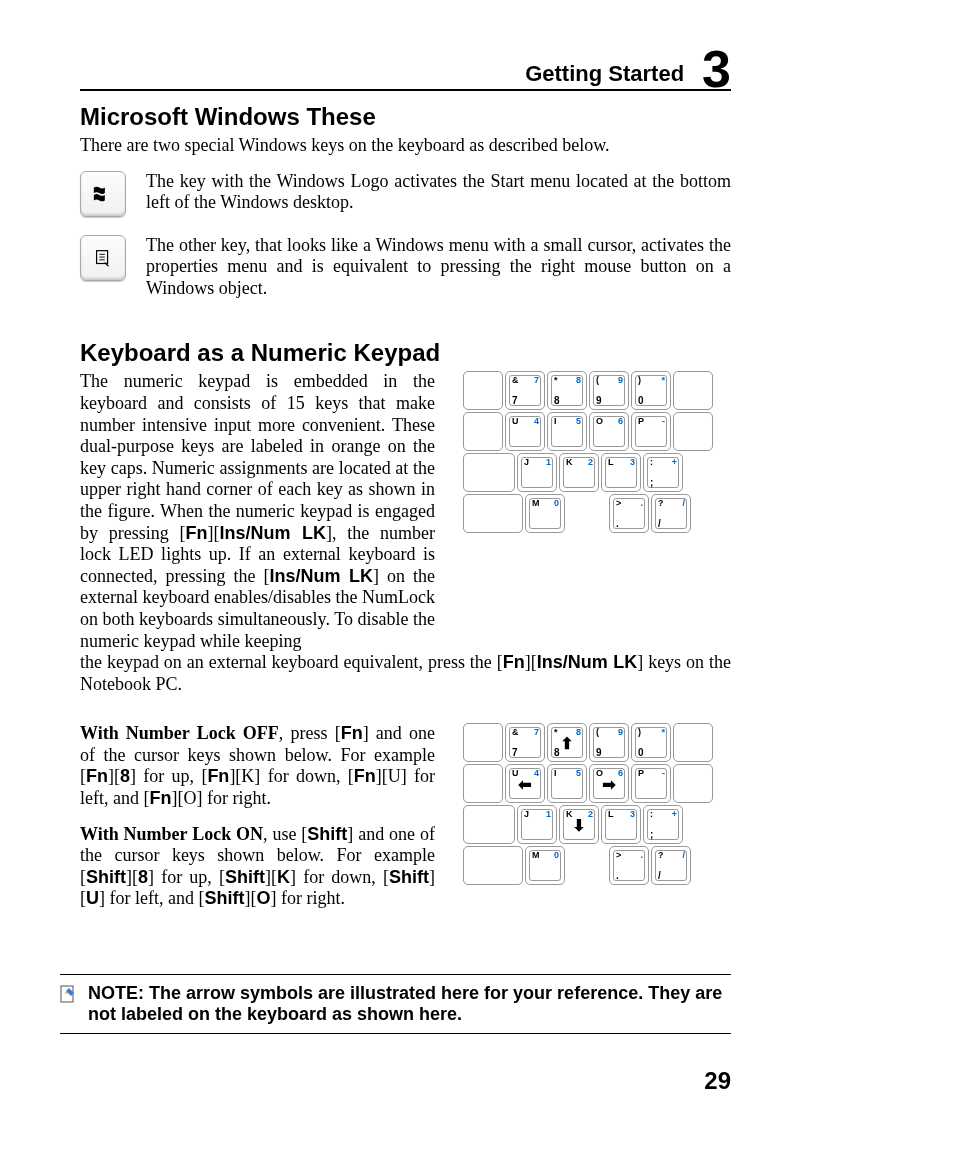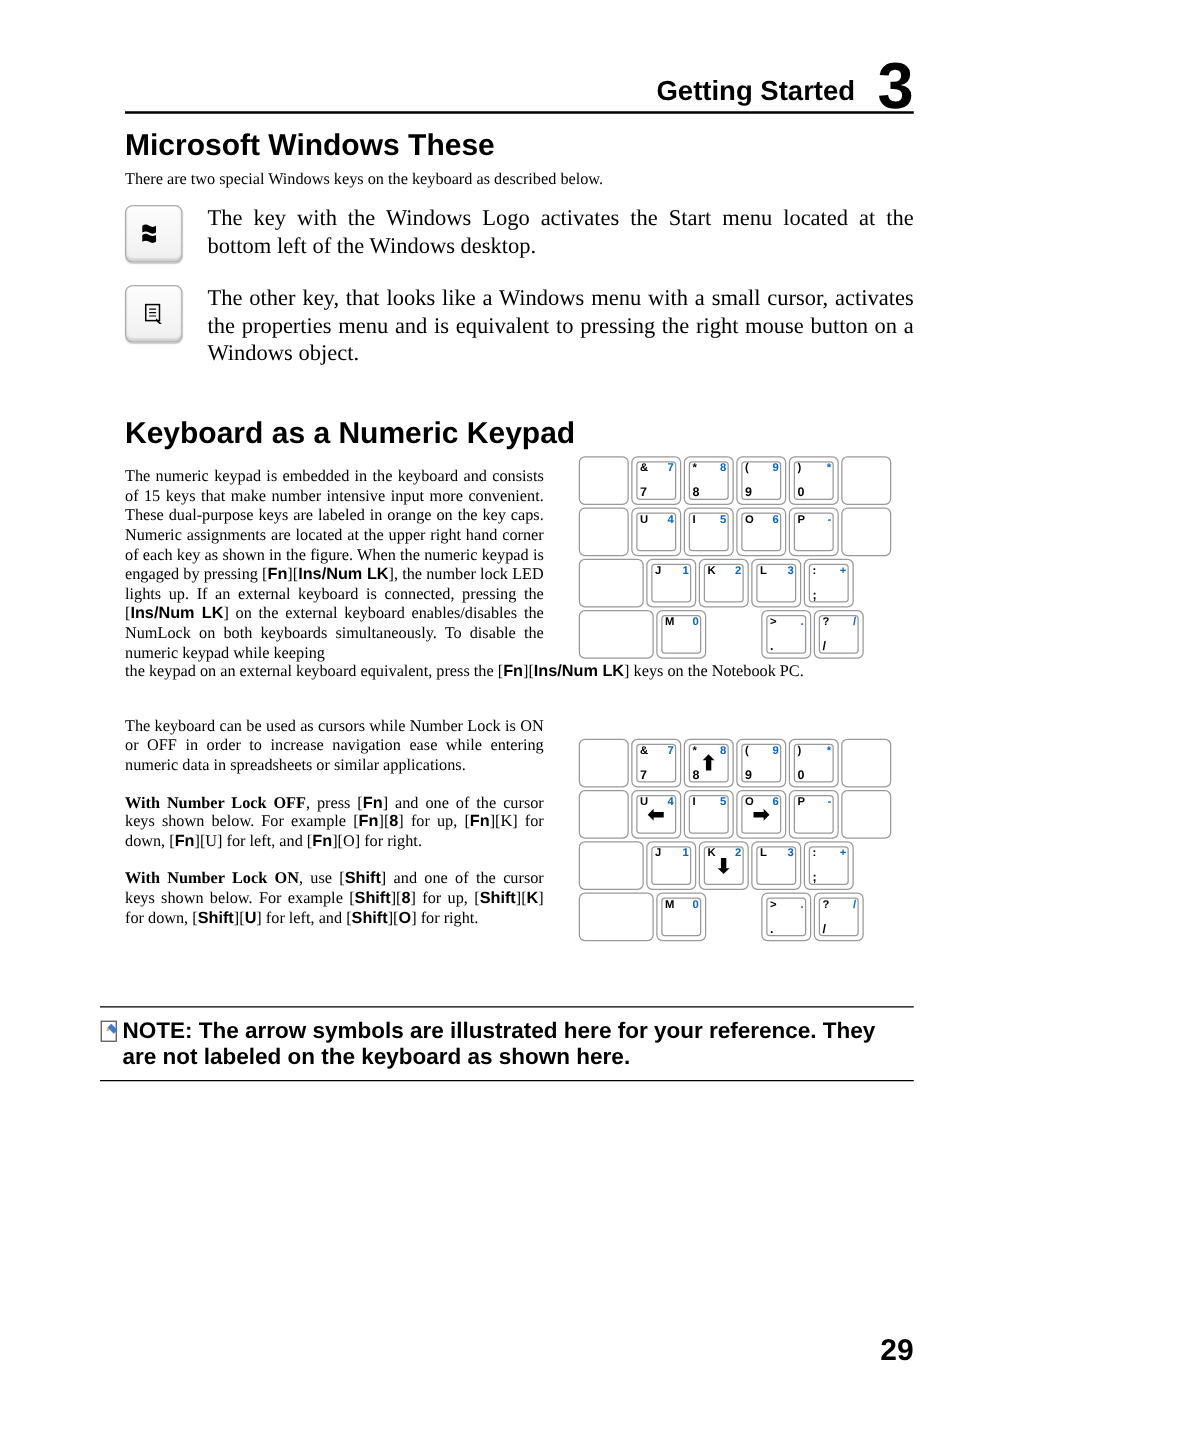--- a/index.html
+++ b/index.html
@@ -7,21 +7,21 @@
     padding: 0;
     background: #fff;
     font-family: "Times New Roman", Times, serif;
     color: #000;
   }
   .page {
     width: 836px;
     height: 1155px;
     position: relative;
     box-sizing: border-box;
-    padding: 40px 105px 40px 100px;
+    padding: 40px 105px 40px 80px;
   }
   .header-line {
     border-bottom: 2px solid #000;
     display: flex;
     align-items: baseline;
     justify-content: flex-end;
     gap: 18px;
     padding-bottom: 2px;
     margin-bottom: 12px;
   }
@@ -38,21 +38,21 @@
     position: relative;
     top: 6px;
   }
   h2.sec {
     font-family: Arial, Helvetica, sans-serif;
     font-weight: bold;
     font-size: 24px;
     margin: 0 0 4px 0;
   }
   p.body {
-    font-size: 13px;
+    font-size: 18px;
     line-height: 1.2;
     margin: 0 0 14px 0;
     text-align: justify;
   }
   .key-row {
     display: flex;
     align-items: flex-start;
     gap: 20px;
     margin-bottom: 18px;
   }
@@ -72,21 +72,21 @@
   .keycap svg { width: 22px; height: 22px; }
   .key-row p {
     font-size: 18px;
     line-height: 1.2;
     margin: 0;
     text-align: justify;
   }
   .two-col {
     display: flex;
     gap: 28px;
-    align-items: flex-end;
+    align-items: flex-start;
   }
   .two-col .left { flex: 1; }
   .two-col .right { flex-shrink: 0; width: 268px; }
   .keypad {
     font-family: Arial, Helvetica, sans-serif;
   }
   .kp-row {
     display: flex;
     gap: 2px;
     margin-bottom: 2px;
@@ -114,21 +114,21 @@
   .kp-key .bl { position: absolute; left: 6px; bottom: 3px; font-size: 10px; font-weight: bold; }
   .kp-key .arrow { position: absolute; left: 50%; top: 50%; transform: translate(-50%,-50%); font-size: 16px; font-weight: bold; }
   .note-block {
     border-top: 1px solid #000;
     border-bottom: 1px solid #000;
     padding: 8px 0;
     font-family: Arial, Helvetica, sans-serif;
     font-weight: bold;
     font-size: 18px;
     display: flex;
-    gap: 2px;
+    gap: 12px;
     margin-top: 50px;
     margin-left: -20px;
   }
   .note-icon {
     width: 16px; height: 18px; flex-shrink: 0;
     margin-top: 2px;
   }
   .pagenum {
     position: absolute;
     right: 105px;
@@ -283,21 +283,20 @@
           </div>
         </div>
     </div>
   </div>
   <p class="body" style="margin-bottom:28px;">
     <span>the keypad on an external keyboard equivalent, press the  [</span><span class="sans-b">Fn</span><span>][</span><span class="sans-b">Ins/Num LK</span><span>] keys on the Notebook PC.</span>
   </p>
 
   <div class="two-col">
     <div class="left">
-      <p class="body">The keyboard can be used as cursors while Number Lock is ON or OFF in order to increase navigation ease while entering numeric data in spreadsheets or similar applications.</p>
       <p class="body">
         <span class="b">With Number Lock OFF</span><span>, press [</span><span class="sans-b">Fn</span><span>] and one of the cursor keys shown below. For example [</span><span class="sans-b">Fn</span><span>][</span><span class="sans-b">8</span><span>] for up, [</span><span class="sans-b">Fn</span><span>][K] for down, [</span><span class="sans-b">Fn</span><span>][U] for left, and [</span><span class="sans-b">Fn</span><span>][O] for right.</span>
       </p>
       <p class="body">
         <span class="b">With Number Lock ON</span><span>, use [</span><span class="sans-b">Shift</span><span>] and one of the cursor keys shown below. For example [</span><span class="sans-b">Shift</span><span>][</span><span class="sans-b">8</span><span>] for up, [</span><span class="sans-b">Shift</span><span>][</span><span class="sans-b">K</span><span>] for down, [</span><span class="sans-b">Shift</span><span>][</span><span class="sans-b">U</span><span>] for left, and [</span><span class="sans-b">Shift</span><span>][</span><span class="sans-b">O</span><span>] for right.</span>
       </p>
     </div>
     <div class="right">
       <div class="keypad" id="keypad2">
           <div class="kp-row">

